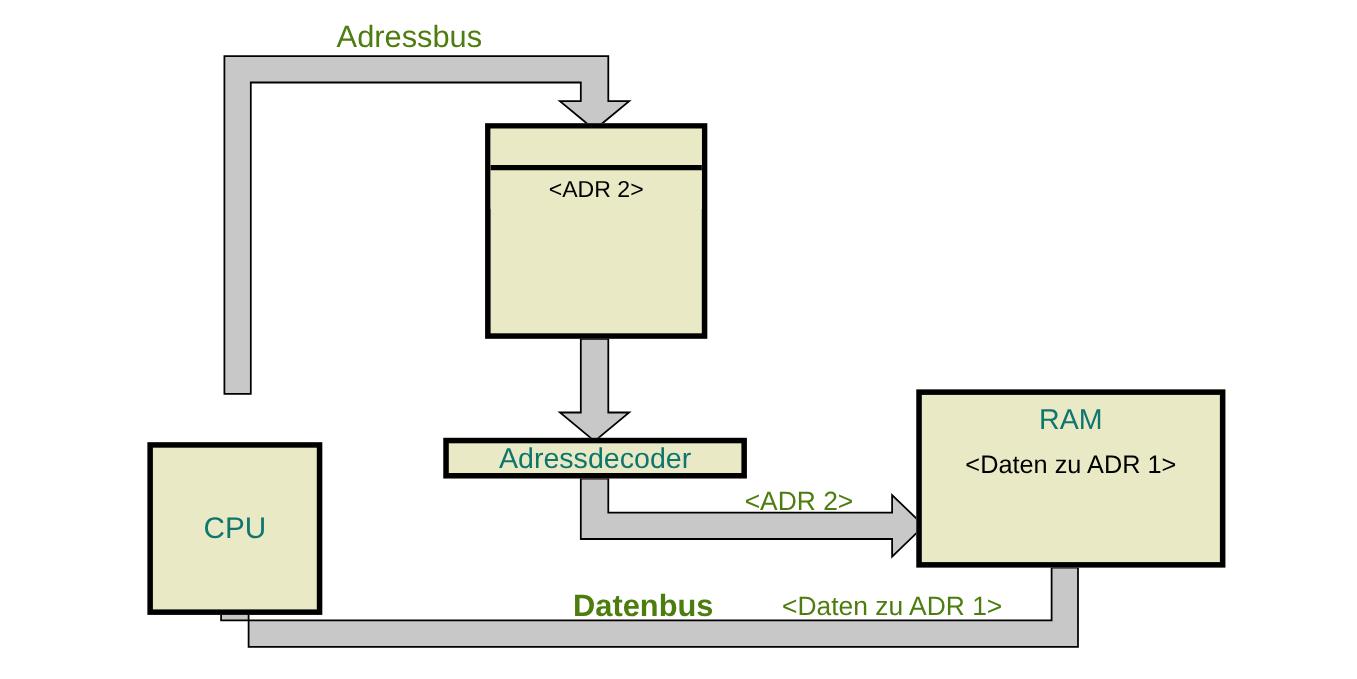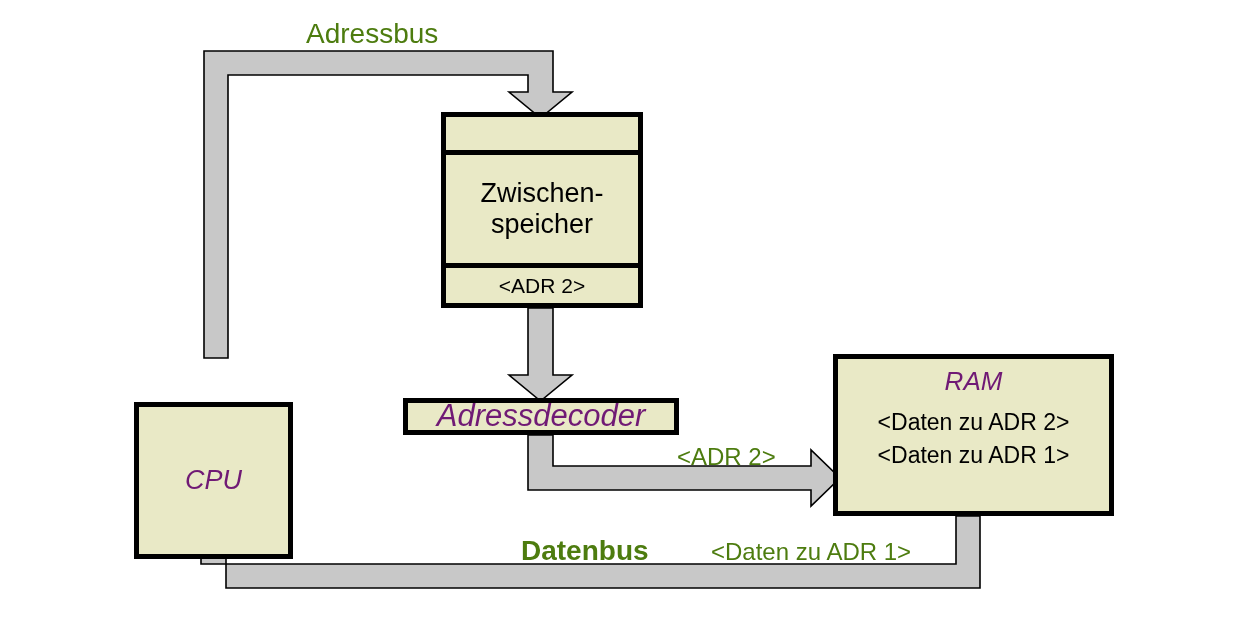--- a/index.html
+++ b/index.html
@@ -27,24 +27,23 @@
     box-sizing: border-box;
     background: #E9E9C6;
     border: 5px solid #000000;
     display: flex;
     flex-direction: column;
     align-items: stretch;
     justify-content: center;
   }
   .node-label {
     text-align: center;
-    color: #701a75;
+    color: #0f766e;
     line-height: 1.12;
     white-space: pre-line;
-    font-style: italic;
   }
   
   #cpu-box {
     left: 134px;
     top: 358px;
     width: 159px;
     height: 157px;
     justify-content: center;
     margin-top: 44px;
   }
@@ -87,21 +86,21 @@
   
   #decoder-box {
     left: 403px;
     top: 398px;
     width: 276px;
     height: 37px;
     border: 5px solid #000000;
     align-items: center;
     justify-content: center;
   }
-  #decoder-box .node-label { font-size: 31px; }
+  #decoder-box .node-label { font-size: 26px; }
   
   #ram-box {
     left: 833px;
     top: 354px;
     width: 281px;
     height: 162px;
     justify-content: flex-start;
     padding-top: 8px;
   }
   #ram-title { font-size: 26px; margin-bottom: 10px; }
@@ -148,32 +147,29 @@
                L 201,564 L 956,564 L 956,516 Z" fill="#C8C8C8" stroke="#000000" stroke-width="1.6" stroke-linejoin="miter"></path>
     </g>
   </svg>
 
   <div class="node-box" id="cpu-box">
     <div class="node-label">CPU</div>
   </div>
 
   <div class="node-box" id="buffer-box">
     <div class="buffer-row" id="buffer-row-top"></div>
-    <div class="buffer-row" id="buffer-row-mid">Zwischen-
-speicher</div>
     <div class="buffer-row" id="buffer-row-bottom">&lt;ADR 2&gt;</div>
   </div>
 
   <div class="node-box" id="decoder-box">
     <div class="node-label">Adressdecoder</div>
   </div>
 
   <div class="node-box" id="ram-box">
     <div class="node-label" id="ram-title">RAM</div>
-    <div class="ram-line">&lt;Daten zu ADR 2&gt;</div>
     <div class="ram-line">&lt;Daten zu ADR 1&gt;</div>
   </div>
 
   <div class="edge-label" id="adressbus-label">Adressbus</div>
 
   <div class="edge-label" id="adr2-edge-label">&lt;ADR 2&gt;</div>
 
   <div class="edge-label" id="datenbus-label">Datenbus</div>
 
   <div class="edge-label" id="daten-adr1-label">&lt;Daten zu ADR 1&gt;</div>

